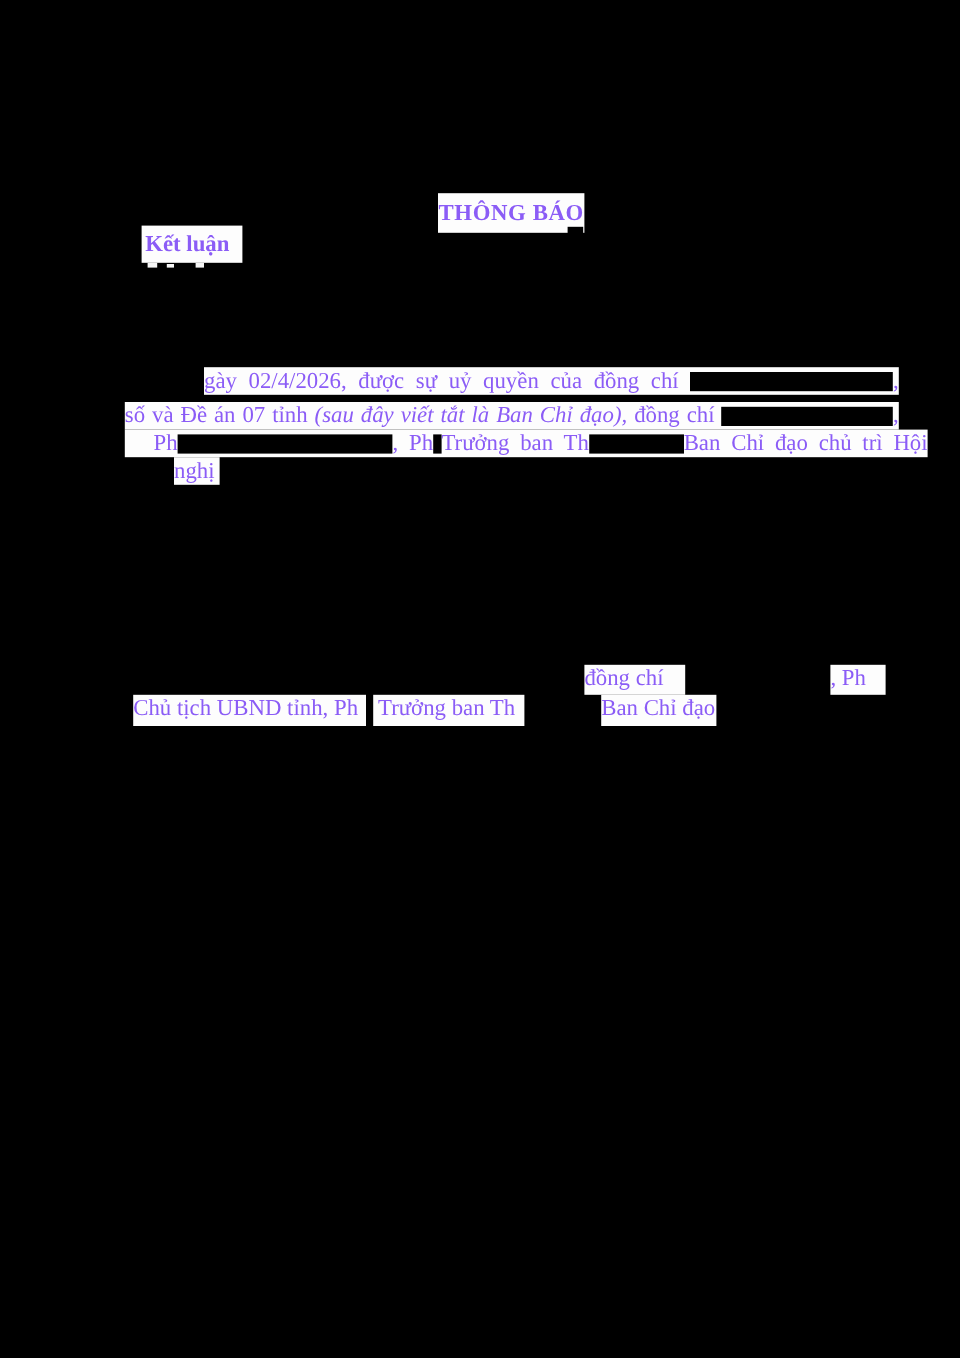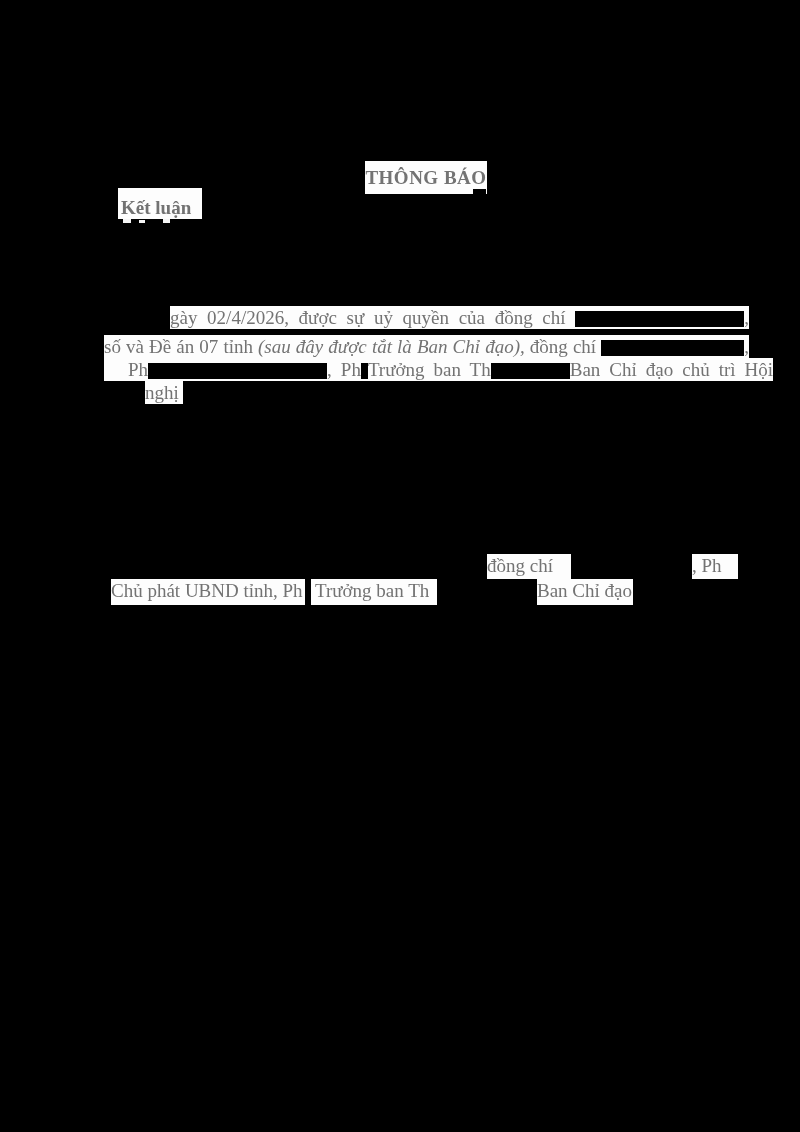--- a/index.html
+++ b/index.html
@@ -2,21 +2,21 @@
 <html><head>
 <meta charset="utf-8">
 <style>
   html,body{margin:0;padding:0;background:#000;}
   .page{
     position:relative;
     width:800px;height:844px;
     background:#000;
     overflow:hidden;
     font-family:"Liberation Serif","DejaVu Serif",serif;
-    color:#737373;
+    color:#8b5cf6;
   }
   .strip{
     position:absolute;
     background:#fdfdfd;
     font-size:19px;
     line-height:23px;
     white-space:nowrap;
     overflow:hidden;
   }
   .just{text-align:justify;text-align-last:justify;white-space:normal;}
@@ -32,21 +32,21 @@
   .frag.b{background:#000;}
   .title-box{
     position:absolute;left:365px;top:161px;width:122px;height:33px;
     background:#fdfdfd;
     display:flex;align-items:center;justify-content:center;
     font-size:19px;font-weight:bold;letter-spacing:.5px;
   }
   .subtitle-box{
     position:absolute;left:118px;top:188px;width:84px;height:31px;
     background:#fdfdfd;
-    display:flex;align-items:flex-end;justify-content:flex-start;
+    display:flex;align-items:center;justify-content:flex-start;
     padding-left:3px;box-sizing:border-box;
     font-size:19px;font-weight:bold;
   }
 </style>
 </head>
 <body>
 
 <div class="page">
 
   <div class="title-box">
@@ -60,41 +60,41 @@
   <div class="frag w" style="left:123px;top:219px;width:8px;height:4px;"></div>
   <div class="frag w" style="left:139px;top:220px;width:6px;height:3px;"></div>
   <div class="frag w" style="left:163px;top:219px;width:7px;height:4px;"></div>
 
   <div class="strip just" style="left:170px;top:306px;width:579px;height:23px;">
     <span>gày 02/4/2026, được sự uỷ quyền của đồng chí </span><span class="bar" style="width:169px;"></span><span>,</span>
   </div>
 
 
   <div class="strip just" style="left:104px;top:335px;width:645px;height:23px;">
-    <span>số và Đề án 07 tỉnh </span><span class="it">(sau đây được tắt là Ban Chỉ đạo),</span><span> đồng chí </span><span class="bar" style="width:143px;"></span><span>,</span>
+    <span>số và Đề án 07 tỉnh </span><span class="it">(sau đây viết tắt là Ban Chỉ đạo),</span><span> đồng chí </span><span class="bar" style="width:143px;"></span><span>,</span>
   </div>
 
   <div class="strip just" style="left:104px;top:358px;width:645px;height:23px;padding-left:24px;">
     <span>Ph</span><span class="bar" style="width:179px;"></span><span>, Ph</span><span class="bar" style="width:7px;"></span><span>Trưởng ban Th</span><span class="bar" style="width:79px;"></span><span>Ban Chỉ đạo chủ trì Hội</span>
   </div>
 
   <div class="strip" style="left:104px;top:381px;width:38px;height:23px;margin-left:41px;">
     <span>nghị</span>
   </div>
 
   <div class="strip" style="left:487px;top:554px;width:84px;height:25px;">
     <span>đồng chí </span>
   </div>
   <div class="strip" style="left:692px;top:554px;width:46px;height:25px;">
     <span>, Ph</span>
   </div>
 
   <div class="strip" style="left:111px;top:579px;width:194px;height:26px;">
-    <span>Chủ phát UBND tỉnh, Ph</span>
+    <span>Chủ tịch UBND tỉnh, Ph</span>
   </div>
   <div class="strip" style="left:311px;top:579px;width:126px;height:26px;padding-left:4px;box-sizing:border-box;">
     <span>Trưởng ban Th</span>
   </div>
-  <div class="strip" style="left:501px;top:579px;width:96px;height:26px;margin-left:36px;">
+  <div class="strip" style="left:501px;top:579px;width:96px;height:26px;">
     <span>Ban Chỉ đạo</span>
   </div>
 
 </div>
 
 </body></html>

